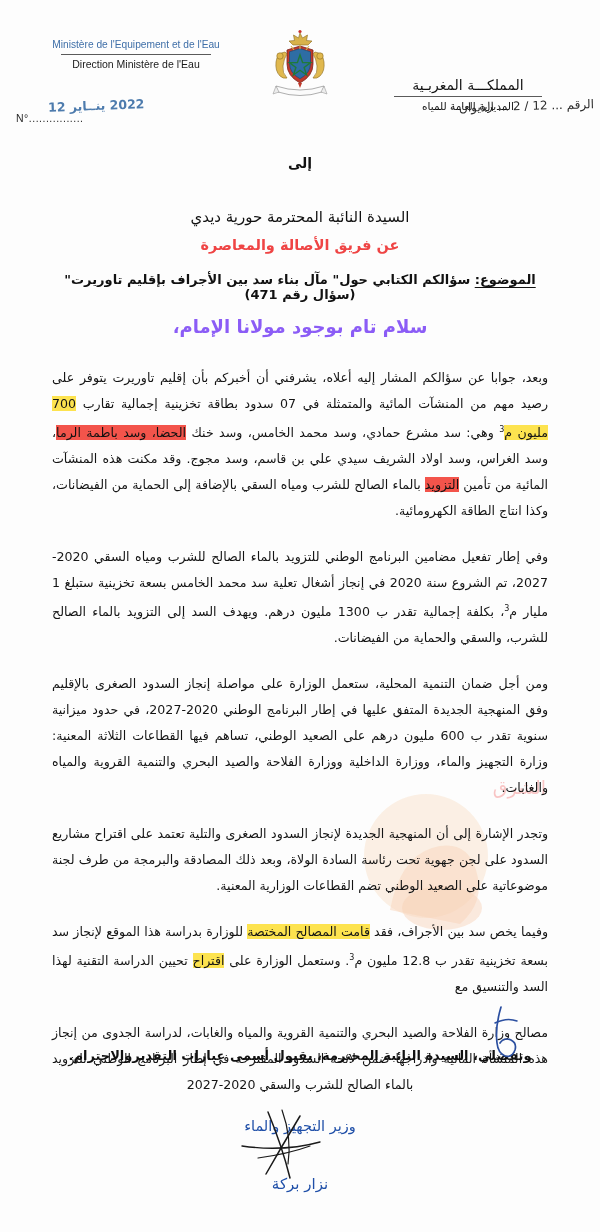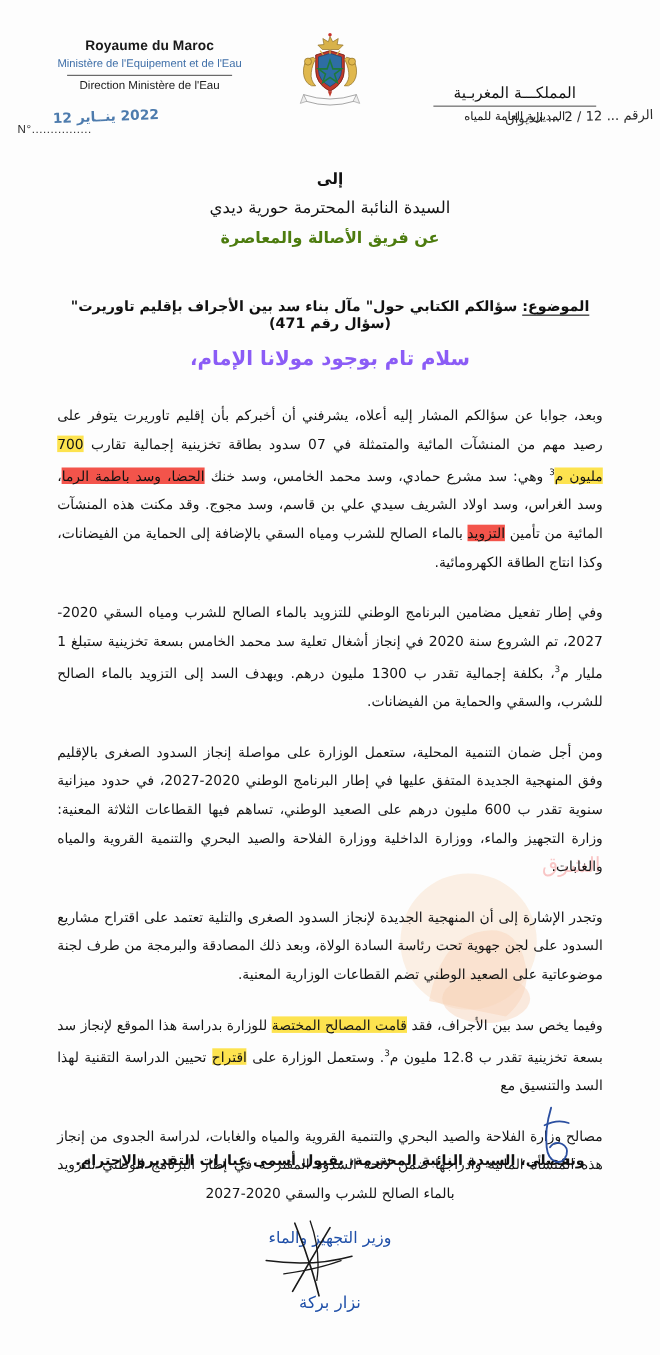--- a/index.html
+++ b/index.html
@@ -176,32 +176,32 @@
     top: 155px;
     left: 0;
     width: 600px;
     text-align: center;
     z-index: 2;
   }
   .addr-to {
     font-size: 14px;
     font-weight: bold;
     color: #111;
-    margin-bottom: 9px;
+    margin-bottom: 37px;
   }
   .addr-l1 {
     font-size: 15px;
     font-weight: normal;
     color: #111;
     margin-bottom: 11px;
   }
   .addr-l2 {
     font-size: 14.5px;
     font-weight: bold;
-    color: #4d7c0f;
+    color: #ef4444;
   }
 
   
   .subject {
     position: absolute;
     top: 272px;
     right: 52px;
     left: 52px;
     text-align: center;
     font-size: 13px;
@@ -311,21 +311,20 @@
       <circle cx="96" cy="96" r="62" fill="#f2c08a" opacity="0.55"></circle>
       <path d="M60 150 q10 -52 42 -62 q34 -10 44 22 q10 32 -16 54 z" fill="#f29a5a" opacity="0.5"></path>
       <ellipse cx="112" cy="148" rx="40" ry="22" fill="#ef8f4c" opacity="0.45"></ellipse>
     </svg>
     <div class="wm-text">الشرق</div>
   </div>
 
   <div class="header">
 
     <div class="hdr-fr">
-      <div class="l1">Royaume du Maroc</div>
       <div class="l2">Ministère de l'Equipement et de l'Eau</div>
       <div class="hdr-rule"></div>
       <div class="l3">Direction Ministère de l'Eau</div>
     </div>
 
     <div class="num-line">
       <div class="date-stamp">2022 ينــاير 12</div>
       <div class="num-label"><span>N°</span><span>................</span></div>
     </div>
 

